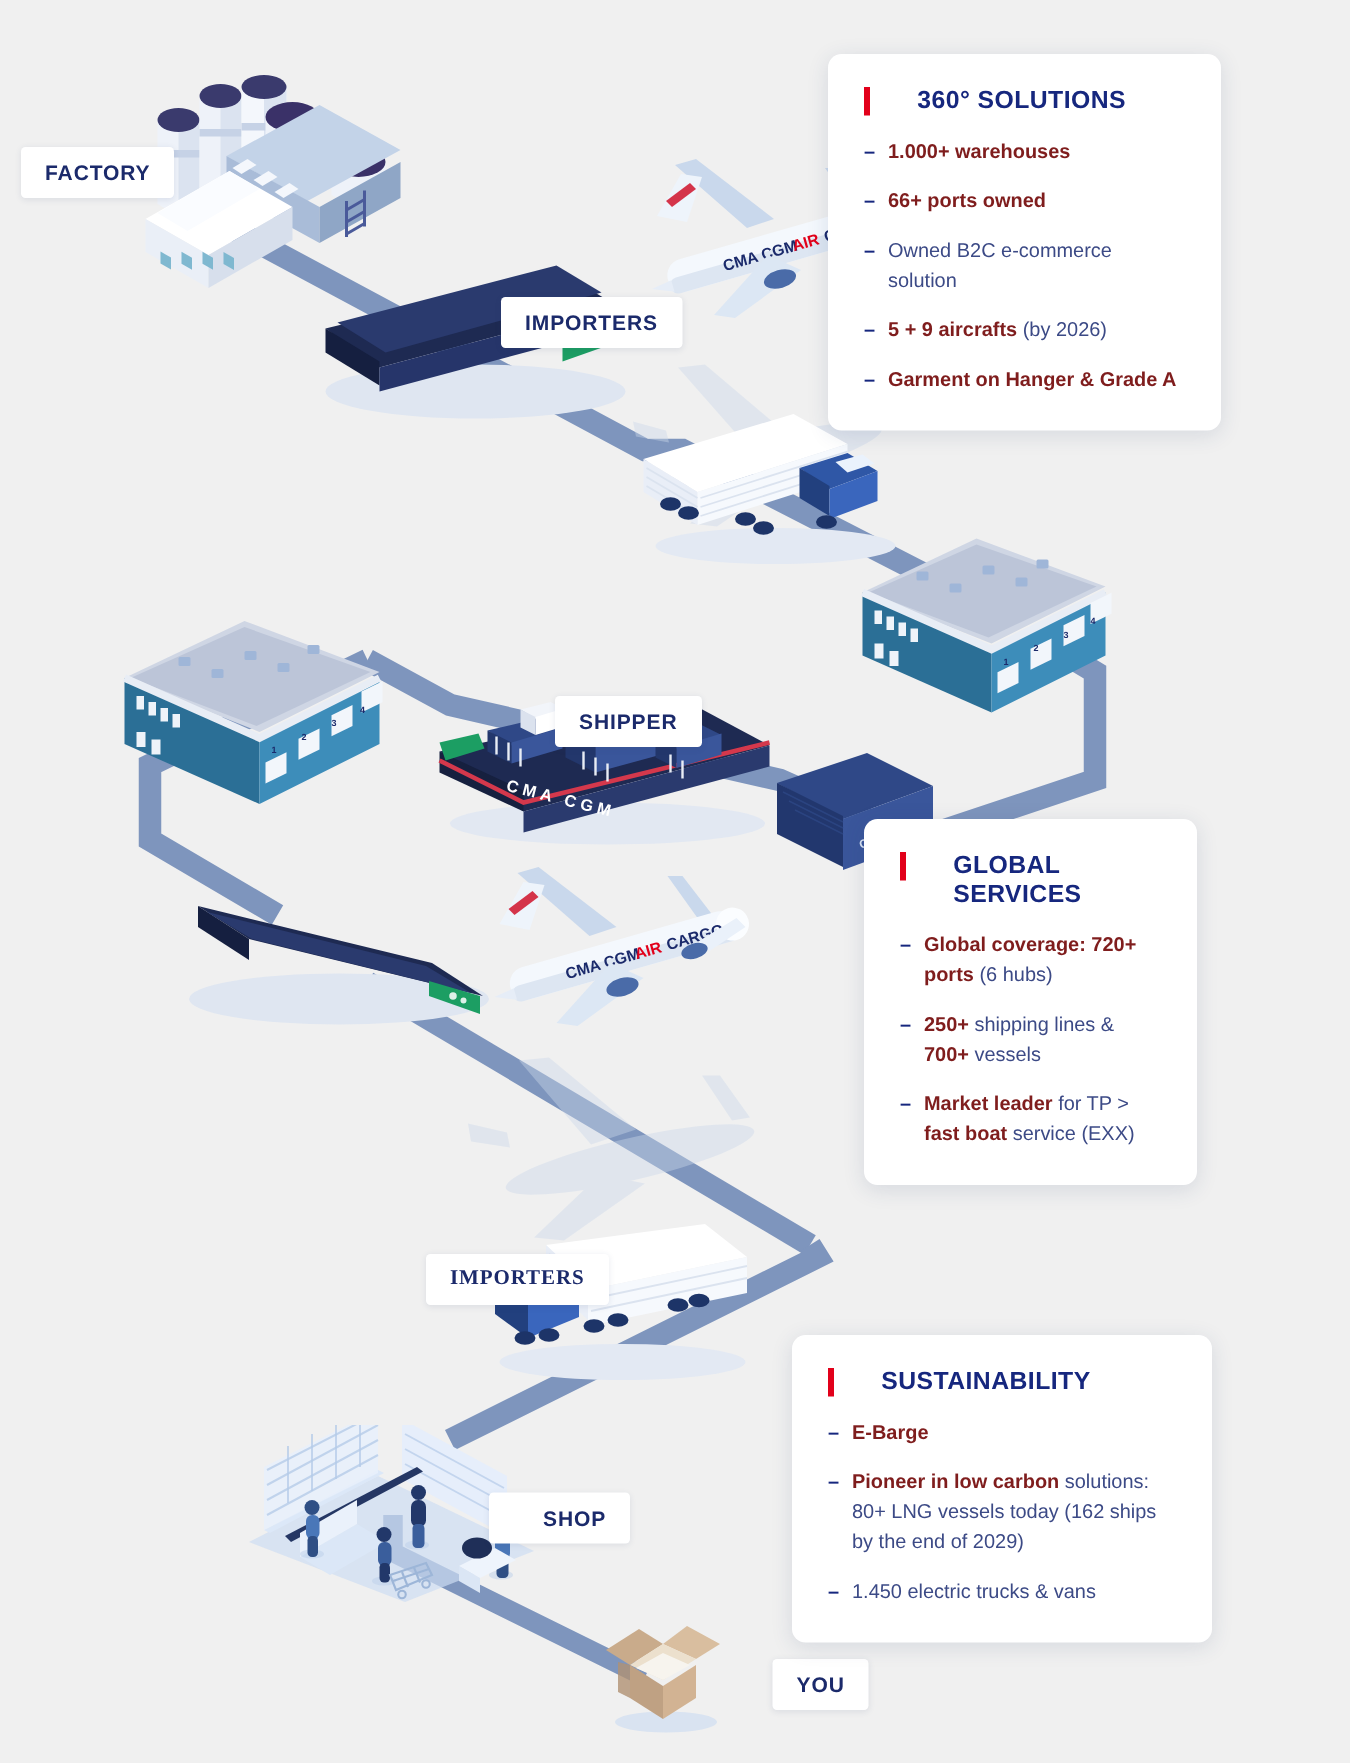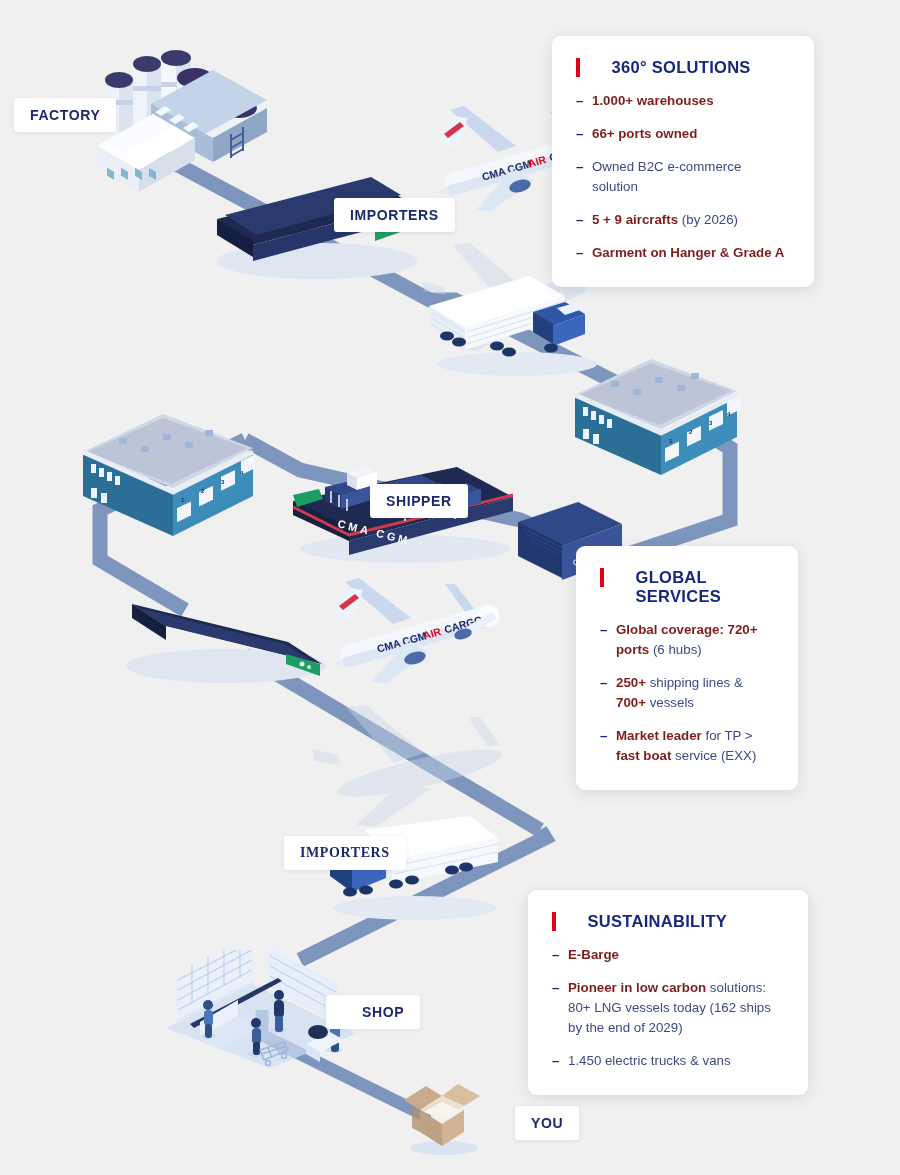--- a/index.html
+++ b/index.html
@@ -515,21 +515,21 @@
 
     <path d="M22,32 v22 l22,14 v-22 z" fill="#bfa183"></path>
     <path d="M44,46 v22 l22,-14 v-22 z" fill="#d2b393"></path>
     <path d="M14,30 L22,32 v22 l-8,-4 z" fill="#b09173" opacity=".8"></path>
   </svg>
 
   <div class="node-label" style="left:14px; top:98px;">FACTORY</div>
 
   <div class="node-label" style="left:334px; top:198px;">IMPORTERS</div>
 
-  <div class="node-label" style="left:370px; top:464px;margin-top:20px;">SHIPPER</div>
+  <div class="node-label" style="left:370px; top:464px;">SHIPPER</div>
 
   <div class="node-label" style="left:284px; top:836px;font-family:Liberation Serif, serif;">IMPORTERS</div>
 
   <div class="node-label" style="left:326px; top:995px;padding-left:36px;">SHOP</div>
 
   <div class="node-label" style="left:468px; top:1106px;margin-left:47px;">YOU</div>
 
   <div class="card" id="card-0" style="left:552px; top:36px; width:262px;">
     <div class="card-title">
       <span class="accent"></span>

